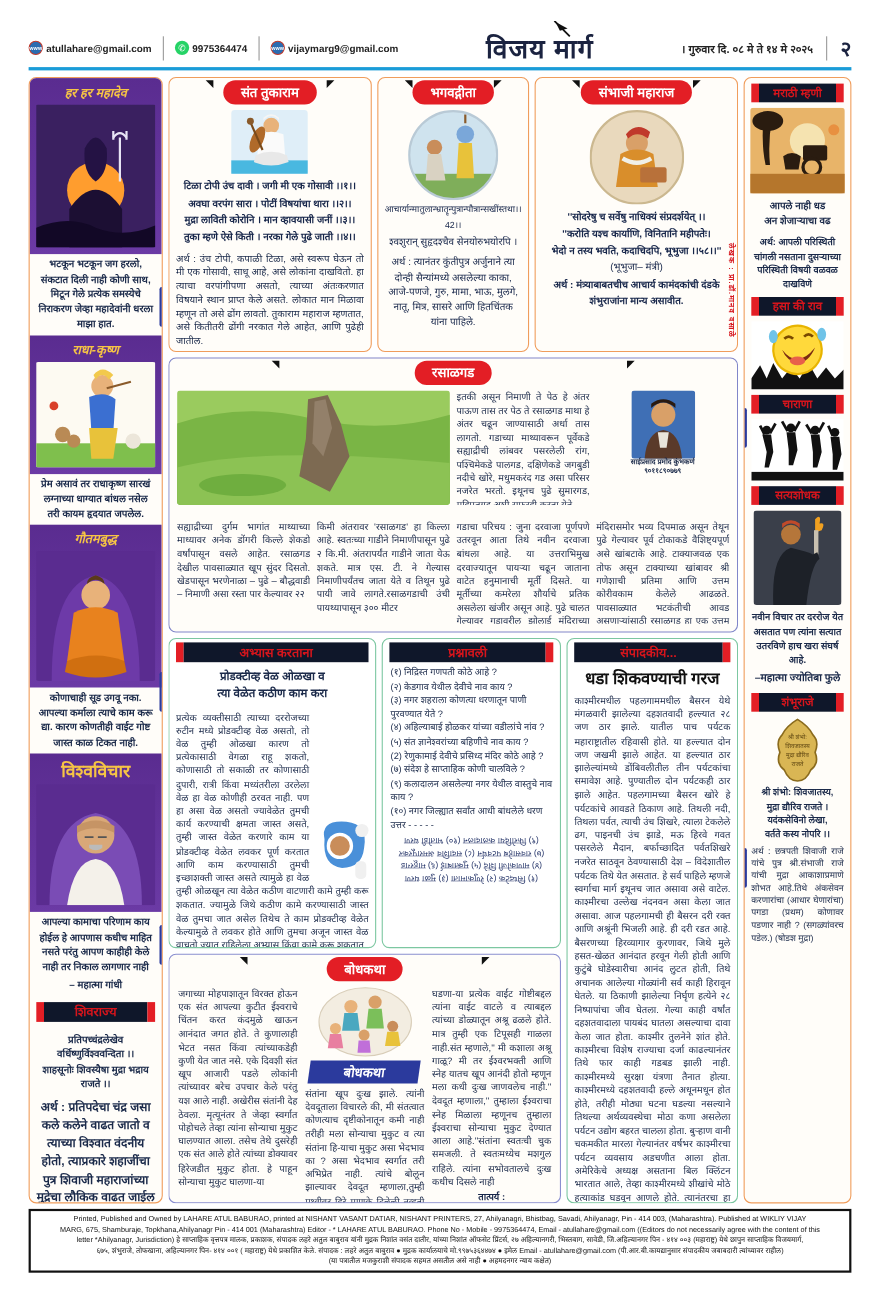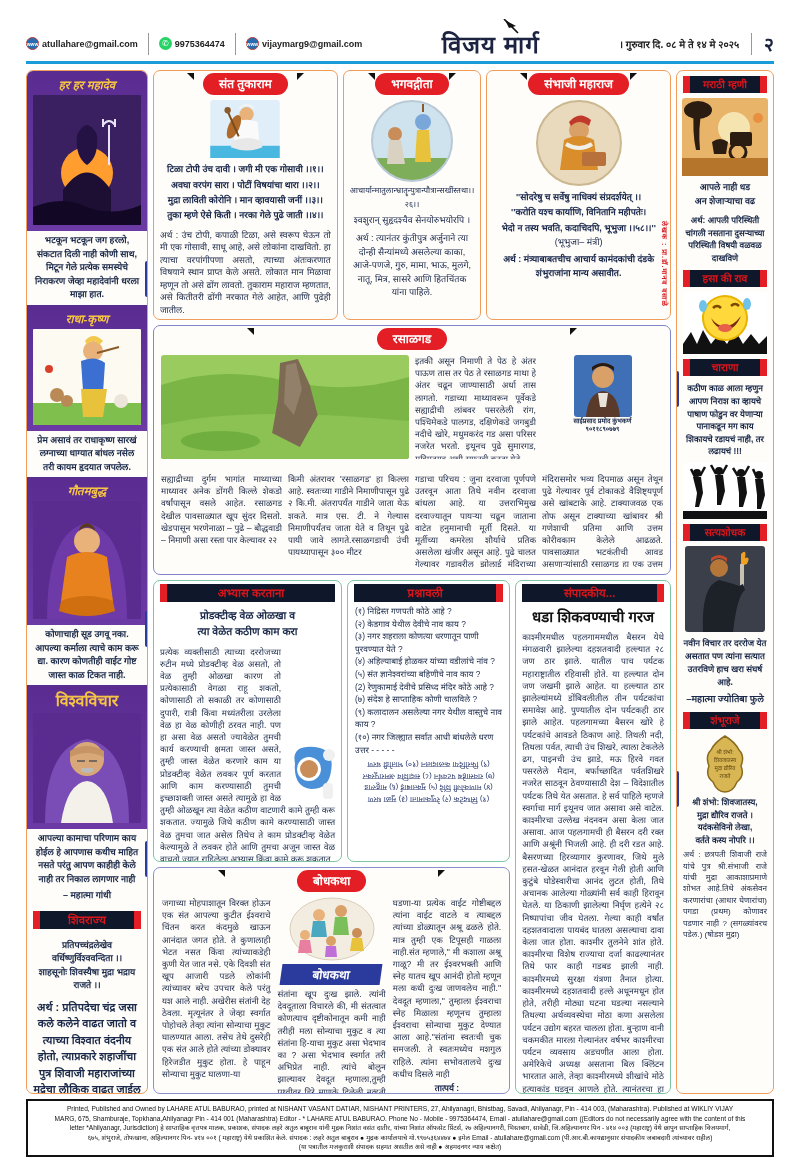--- a/index.html
+++ b/index.html
@@ -241,21 +241,21 @@
               <rect width="82" height="82" fill="#cfe3ee"></rect>
               <rect y="58" width="82" height="24" fill="#7fae5a"></rect>
               <circle cx="52" cy="22" r="8" fill="#7aa7d9"></circle>
               <path d="M46 30 L58 30 L60 62 L44 62Z" fill="#e8c23a"></path>
               <circle cx="24" cy="34" r="7" fill="#c98d5a"></circle>
               <path d="M18 40 L30 40 L34 64 L16 64Z" fill="#d9d2c2"></path>
               <line x1="52" y1="12" x2="52" y2="4" stroke="#8a5a2a" stroke-width="2"></line>
             </g>
             <circle cx="41" cy="41" r="40" fill="none" stroke="#b9cad6" stroke-width="2"></circle>
           </svg>
-          <div class="shloka" style="font-weight:normal; font-size:8px; padding:0 2px;">आचार्यान्मातुलान्भ्रातॄन्पुत्रान्पौत्रान्सखींस्तथा।।२६।।</div>
+          <div class="shloka" style="font-weight:normal; font-size:8px; padding:0 2px;">आचार्यान्मातुलान्भ्रातॄन्पुत्रान्पौत्रान्सखींस्तथा।।42।।</div>
           <div class="shloka" style="font-weight:normal;">श्वशुरान् सुहृदश्चैव सेनयोरुभयोरपि ।</div>
           <div class="meaning">अर्थ : त्यानंतर कुंतीपुत्र अर्जुनाने त्या दोन्ही सैन्यांमध्ये असलेल्या काका, आजे-पणजे, गुरु, मामा, भाऊ, मुलगे, नातू, मित्र, सासरे आणि हितचिंतक यांना पाहिले.</div>
         </div>
 
         <div class="box col-stack">
           <div class="pillwrap"><span class="pill">संभाजी महाराज</span></div>
           <svg class="sideimg" width="86" height="86" viewBox="0 0 86 86">
             <defs>
                 <clipPath id="csam">
                   <circle cx="43" cy="43" r="42"></circle>
@@ -433,21 +433,20 @@
         <path d="M48 14 Q52 10 56 14" stroke="#7a4a00" stroke-width="2.5" fill="none"></path>
         <ellipse cx="20" cy="14" rx="4" ry="6" fill="#6fc3e8"></ellipse>
         <ellipse cx="64" cy="12" rx="4" ry="6" fill="#6fc3e8"></ellipse>
       </svg>
 
       <div class="band">
         <div class="bar"></div>
         <div class="bt" style="font-size:10.5px;">चाराणा</div>
         <div class="bar"></div>
       </div>
-      <div class="txt-c bold" style="font-size:8.4px;">कठीण काळ आला म्हणुन आपण निराश का व्हायचे पाषाण फोडुन वर येणाऱ्या पानाकडून मग काय शिकायचे रडायचं नाही, तर लढायचं !!!</div>
       <svg class="sideimg" width="84" height="56" viewBox="0 0 84 56">
         <rect width="84" height="56" fill="#fff"></rect>
         <g fill="#111">
           <circle cx="14" cy="10" r="4"></circle>
             <path d="M10 14 L18 14 L20 30 L16 44 L12 44 L14 30Z"></path>
             <line x1="8" y1="6" x2="12" y2="14" stroke="#111" stroke-width="2.5"></line>
             <line x1="22" y1="4" x2="17" y2="13" stroke="#111" stroke-width="2.5"></line>
           <circle cx="36" cy="8" r="4"></circle>
             <path d="M32 12 L40 12 L42 28 L38 42 L34 42 L34 28Z"></path>
             <line x1="28" y1="2" x2="33" y2="11" stroke="#111" stroke-width="2.5"></line>

